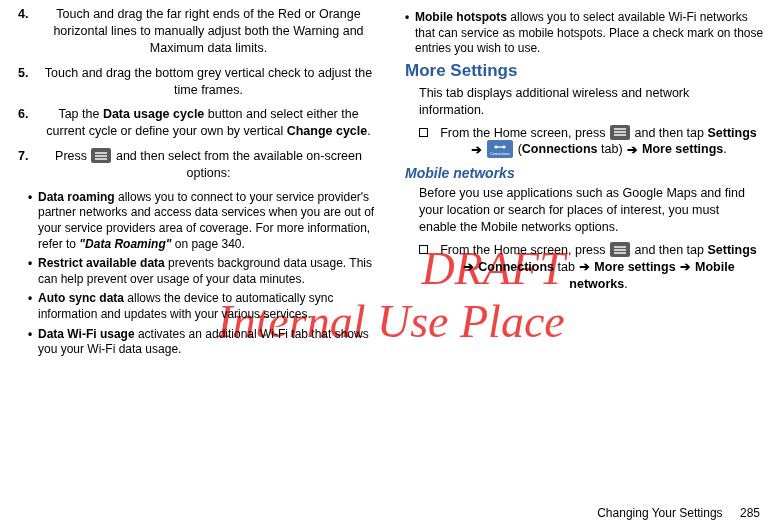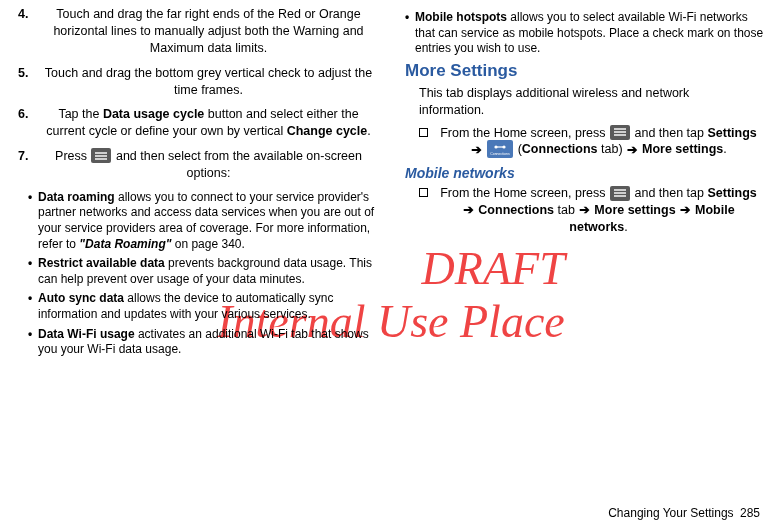--- a/index.html
+++ b/index.html
@@ -129,21 +129,21 @@
     flex-direction: column;
     line-height: 1;
   }
   .conn-icon svg { display: block; }
   .footer {
     position: absolute;
     bottom: 8px;
     right: 22px;
     font-size: 12px;
   }
-  .footer .pg { margin-left: 3px; }
+  .footer .pg { margin-left: 14px; }
 </style>
 </head>
 <body>
 
 <div class="watermark">
   <span>DRAFT</span><br>
   <span>Internal Use Place</span>
 </div>
 
 <div class="page">
@@ -224,20 +224,21 @@
               <circle cx="3" cy="4" r="1.6" fill="#fff"></circle>
               <circle cx="11" cy="4" r="1.6" fill="#fff"></circle>
               <rect x="3" y="3.4" width="8" height="1.2" fill="#fff"></rect>
             </svg>
             <span style="transform:scale(.7);white-space:nowrap">Connections</span>
           </span> (<span class="b">Connections</span><span> tab) </span><span class="arrow">➔</span> <span class="b">More settings</span><span>.</span>
       </div>
     </div>
 
     <div class="h-blue-ital">Mobile networks</div>
+    <div class="para">Before you use applications such as Google Maps and find your location or search for places of interest, you must enable the Mobile networks options.</div>
 
     <div class="square-bullet">
       <div class="sq"></div>
       <div class="sb-body">
         <span>From the Home screen, press </span><span class="menu-icon"></span><span> and then tap </span><span class="b">Settings</span> <span class="arrow">➔</span> <span class="b">Connections</span><span> tab </span><span class="arrow">➔</span> <span class="b">More settings</span> <span class="arrow">➔</span> <span class="b">Mobile networks</span><span>.</span>
       </div>
     </div>
 
   </div>
 </div>

